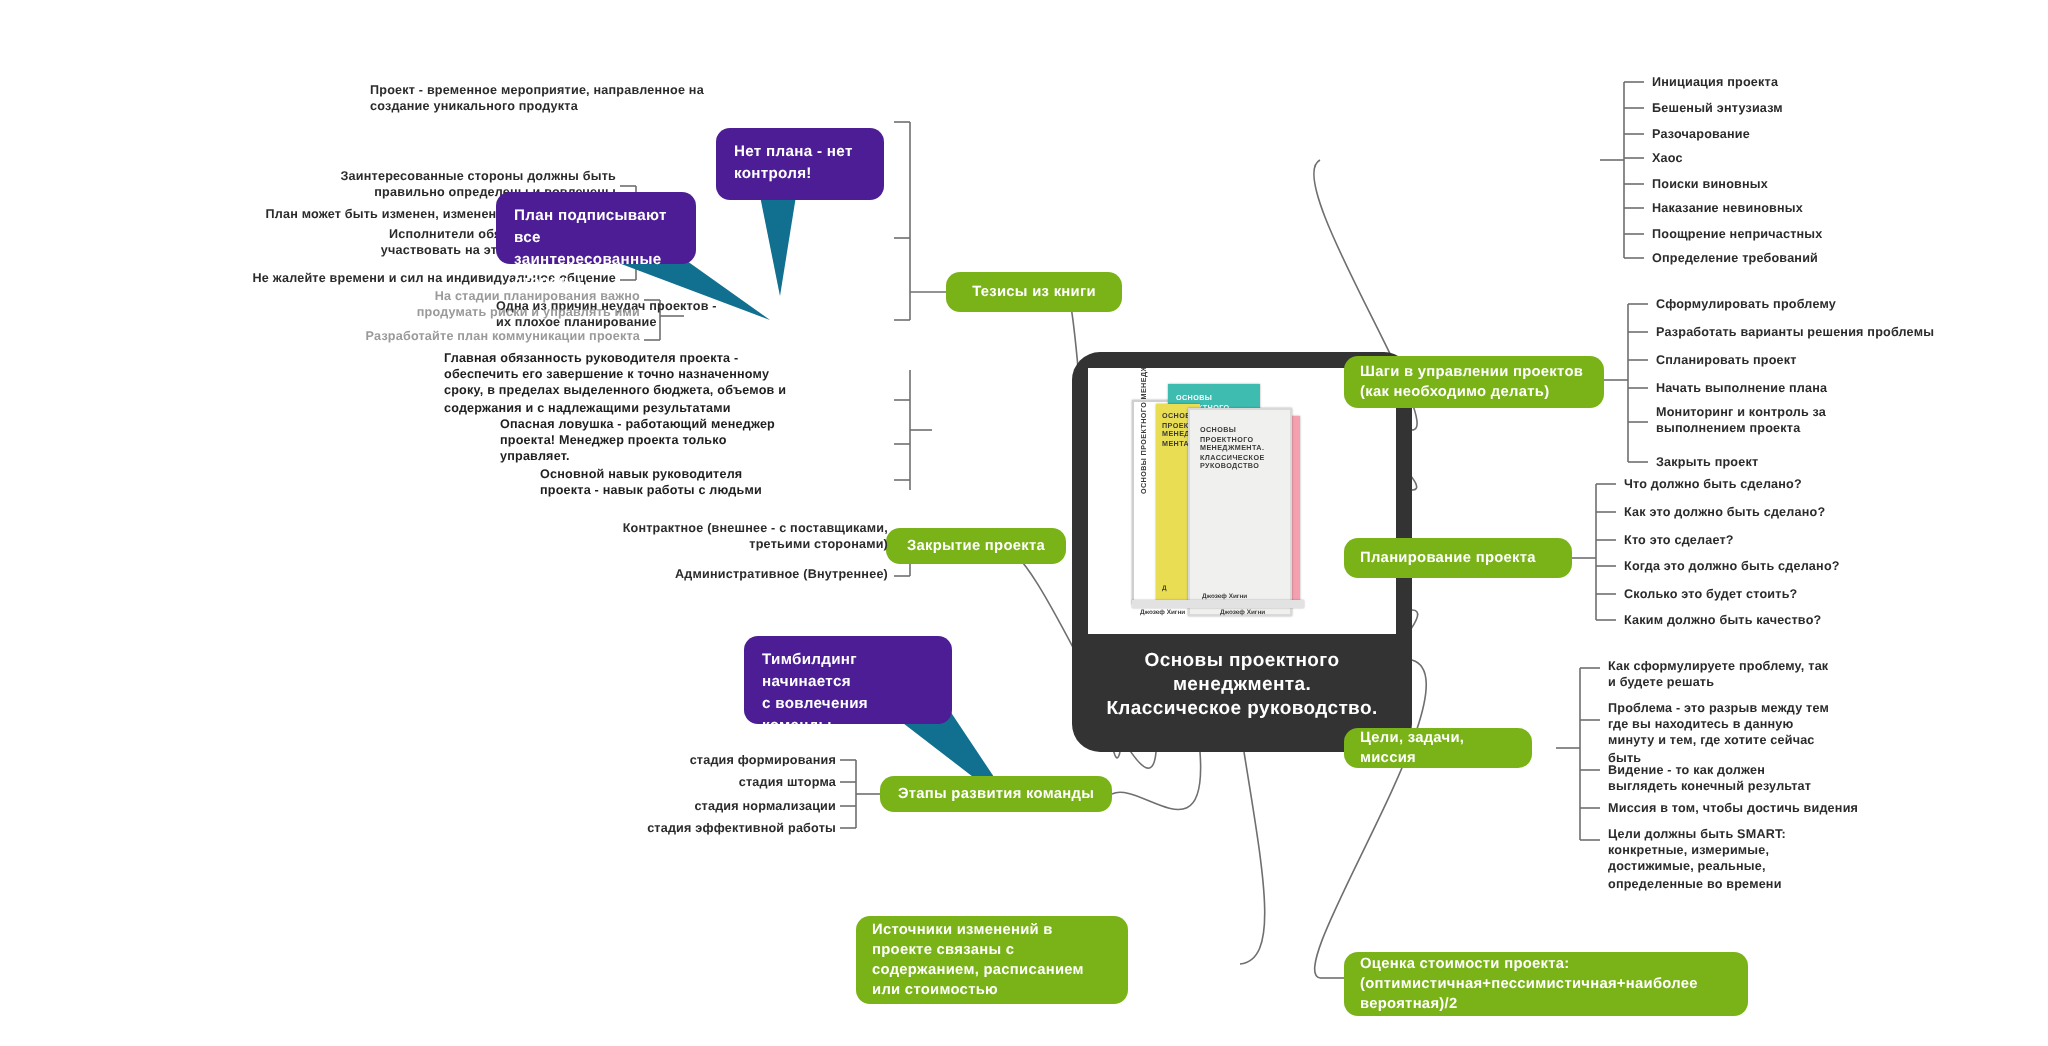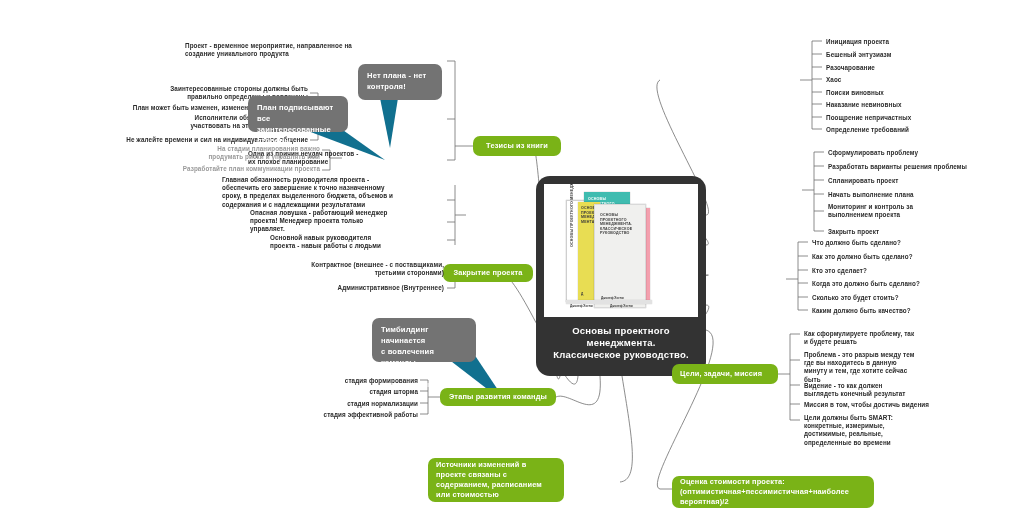--- a/index.html
+++ b/index.html
@@ -51,21 +51,21 @@
     line-height:10px;
     letter-spacing:.15px;
     box-sizing:border-box;
     padding:5px 8px;
     display:flex;align-items:center;
   }
 
   
   .callout{
     position:absolute;
-    background:#737373;
+    background:#4c1d95;
     border-radius:7px;
     color:#ffffff;
     font-size:7.6px;
     font-weight:bold;
     line-height:11px;
     letter-spacing:.15px;
     box-sizing:border-box;
     padding:6px 9px;
     z-index:3;
   }
@@ -222,23 +222,30 @@
     </div>
     <div class="center-title" style="white-space:pre-line;">Основы проектного менеджмента.
 Классическое руководство.</div>
   </div>
 
   <div class="gnode" style="left:473px;top:136px;width:88px;height:20px;justify-content:center;">
     <span style="white-space:pre-line;">Тезисы из книги</span>
   </div>
 
 
-
-
-  <div class="gnode" style="left:672px;top:364px;width:106px;height:20px;">
+  <div class="gnode" style="left:672px;top:178px;width:130px;height:26px;">
+    <span style="white-space:pre-line;">Шаги в управлении проектов
+(как необходимо делать)</span>
+  </div>
+
+  <div class="gnode" style="left:672px;top:269px;width:114px;height:20px;">
+    <span style="white-space:pre-line;">Планирование проекта</span>
+  </div>
+
+  <div class="gnode" style="left:672px;top:364px;width:94px;height:20px;">
     <span style="white-space:pre-line;">Цели, задачи, миссия</span>
   </div>
 
   <div class="gnode" style="left:672px;top:476px;width:202px;height:32px;">
     <span style="white-space:pre-line;">Оценка стоимости проекта:
 (оптимистичная+пессимистичная+наиболее
 вероятная)/2</span>
   </div>
 
   <div class="gnode" style="left:443px;top:264px;width:90px;height:18px;justify-content:center;">

